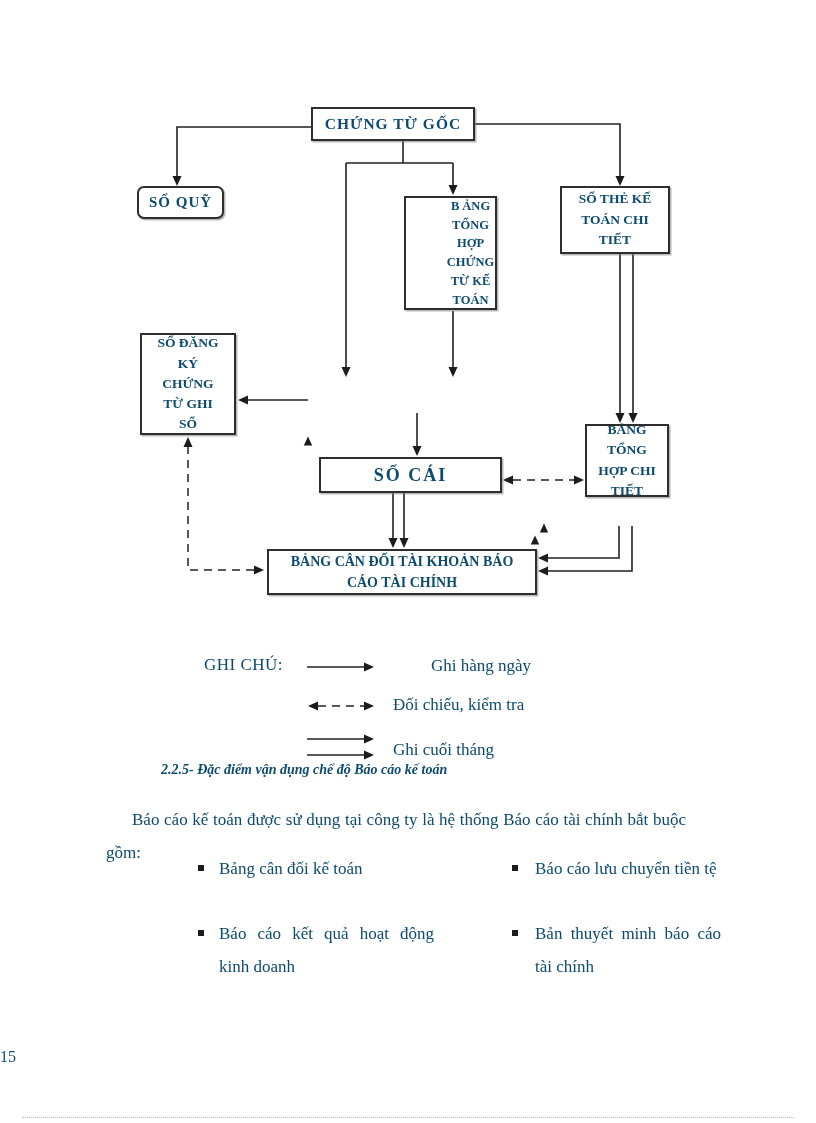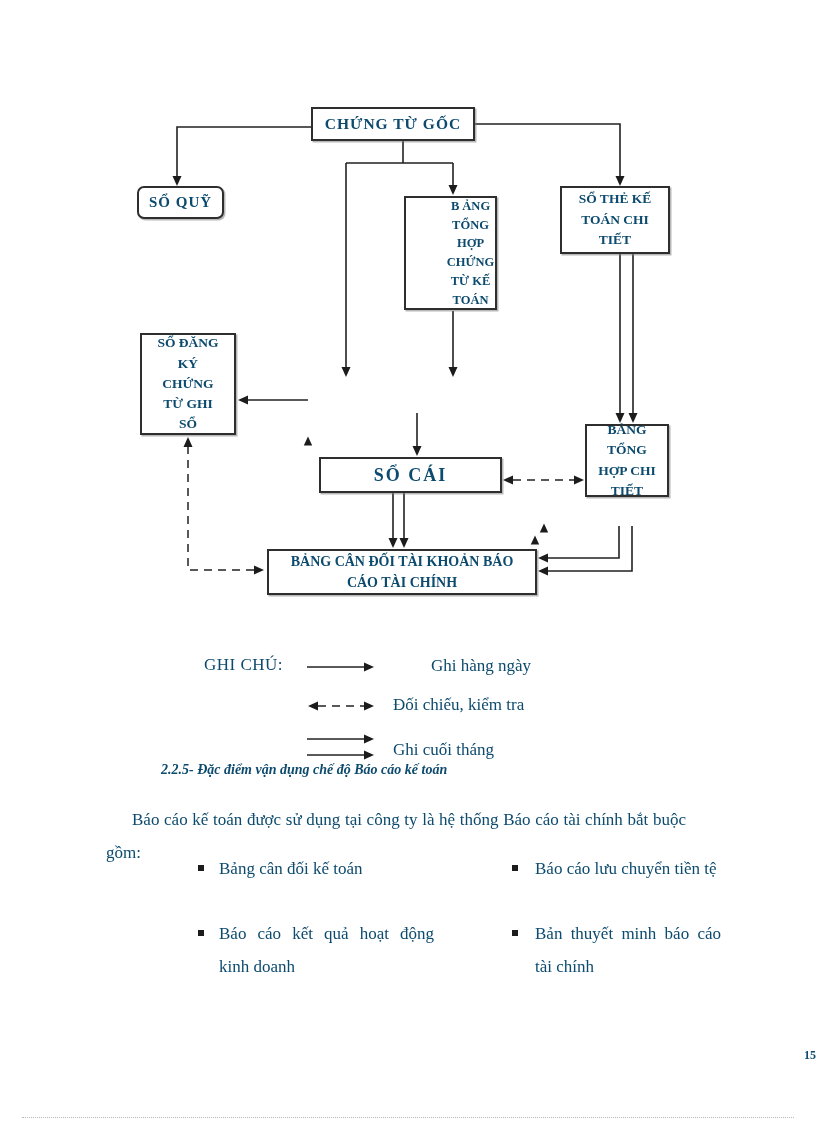--- a/index.html
+++ b/index.html
@@ -39,21 +39,21 @@
   .heading{left:118px;top:762px;font-size:14px;font-weight:bold;font-style:italic;margin-left:43px;}
   .para{left:106px;top:786px;width:580px;font-size:17px;line-height:33px;
         text-indent:26px;text-align:justify;}
   .bullet{font-size:17px;line-height:33px;list-style:none;margin:0;padding:0 0 0 21px;}
   .bullet::before{content:"";position:absolute;left:0;top:13px;width:5.5px;height:5.5px;background:#1c1c1c;}
   .bl1{left:198px;top:852px;width:220px;}
   .bl2{left:198px;top:917px;width:215px;text-align:justify;}
   .br1{left:512px;top:852px;width:186px;text-align:justify;padding-left:23px;}
   .br2{left:512px;top:917px;width:186px;text-align:justify;padding-left:23px;}
   
-  .page-number{left:0;top:1048px;width:816px;text-align:right;font-size:12px;font-weight:bold;}
+  .page-number{left:0;top:1048px;width:816px;text-align:left;font-size:16px;}
   .bottom-rule{left:22px;top:1117px;width:772px;border-top:1.5px dotted #b9b9b9;height:0;}
 </style>
 </head>
 <body>
 
 <div id="page">
 
   <svg id="connectors" width="816" height="1123" viewBox="0 0 816 1123">
     <g>
       <path class="ln" d="M311 127 H177 V176"></path>

